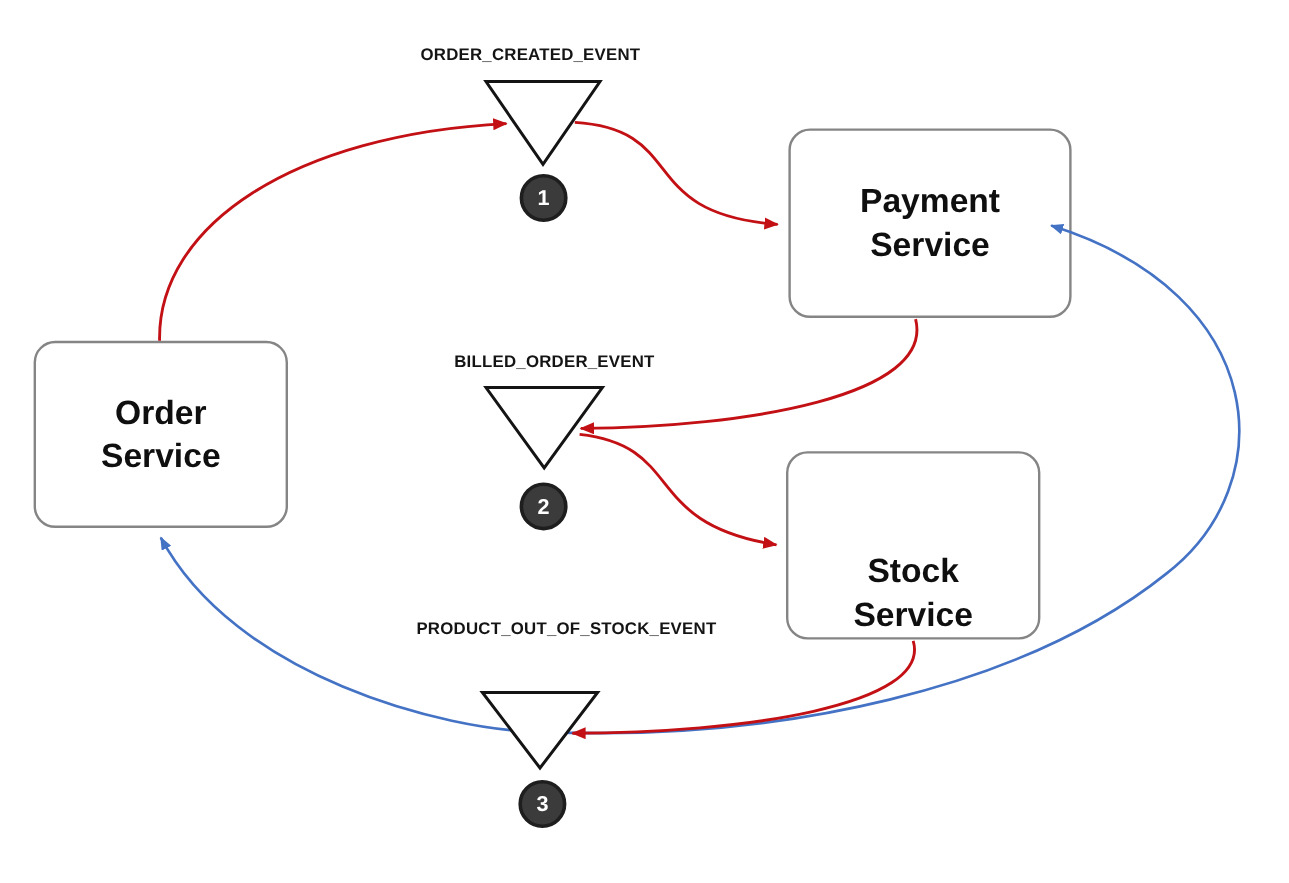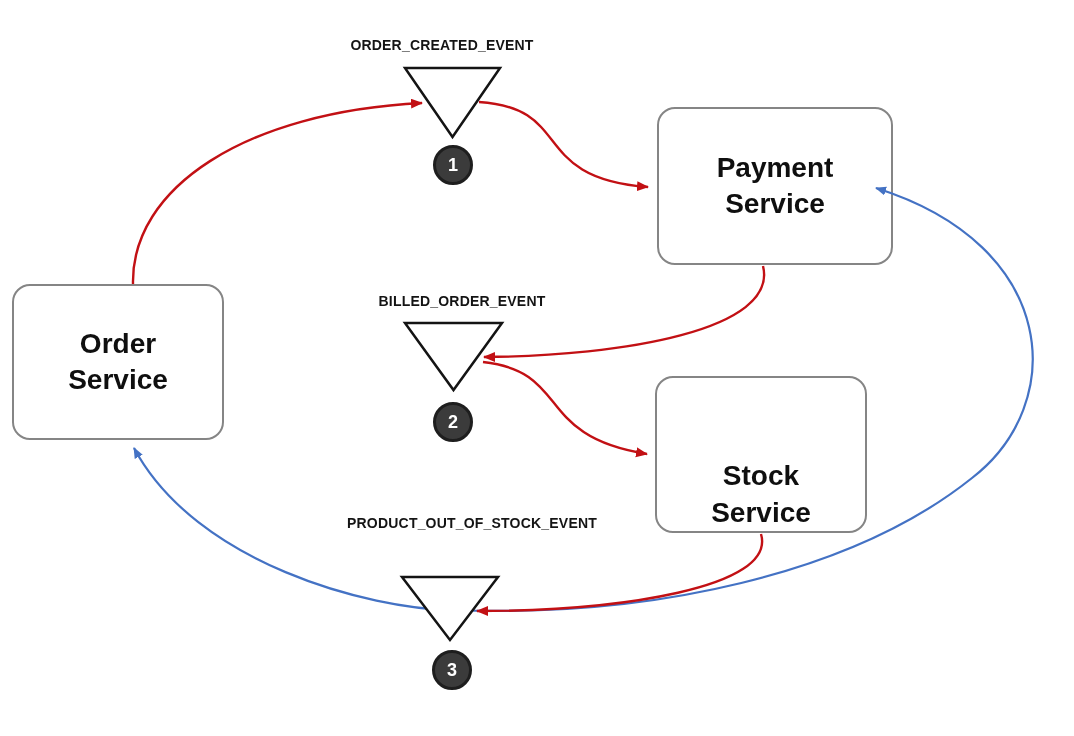--- a/index.html
+++ b/index.html
@@ -27,21 +27,21 @@
     justify-content: center;
     z-index: 1;
   }
   .node .label {
     color: var(--node-text, #0f0f0f);
     font-size: 28px;
     line-height: 1.3;
     font-weight: 700;
     text-align: center;
   }
-  #node-order   { left: 12px;  top: 284px; width: 212px; height: 156px; }
+  #node-order   { left: 28px;  top: 284px; width: 212px; height: 156px; }
   #node-payment { left: 657px; top: 107px; width: 236px; height: 158px; }
   #node-stock   { left: 655px; top: 376px; width: 212px; height: 157px; align-items: flex-end; }
 
   
   svg.edges {
     position: absolute;
     left: 0; top: 0;
     width: 1074px;
     height: 736px;
     z-index: 2;

